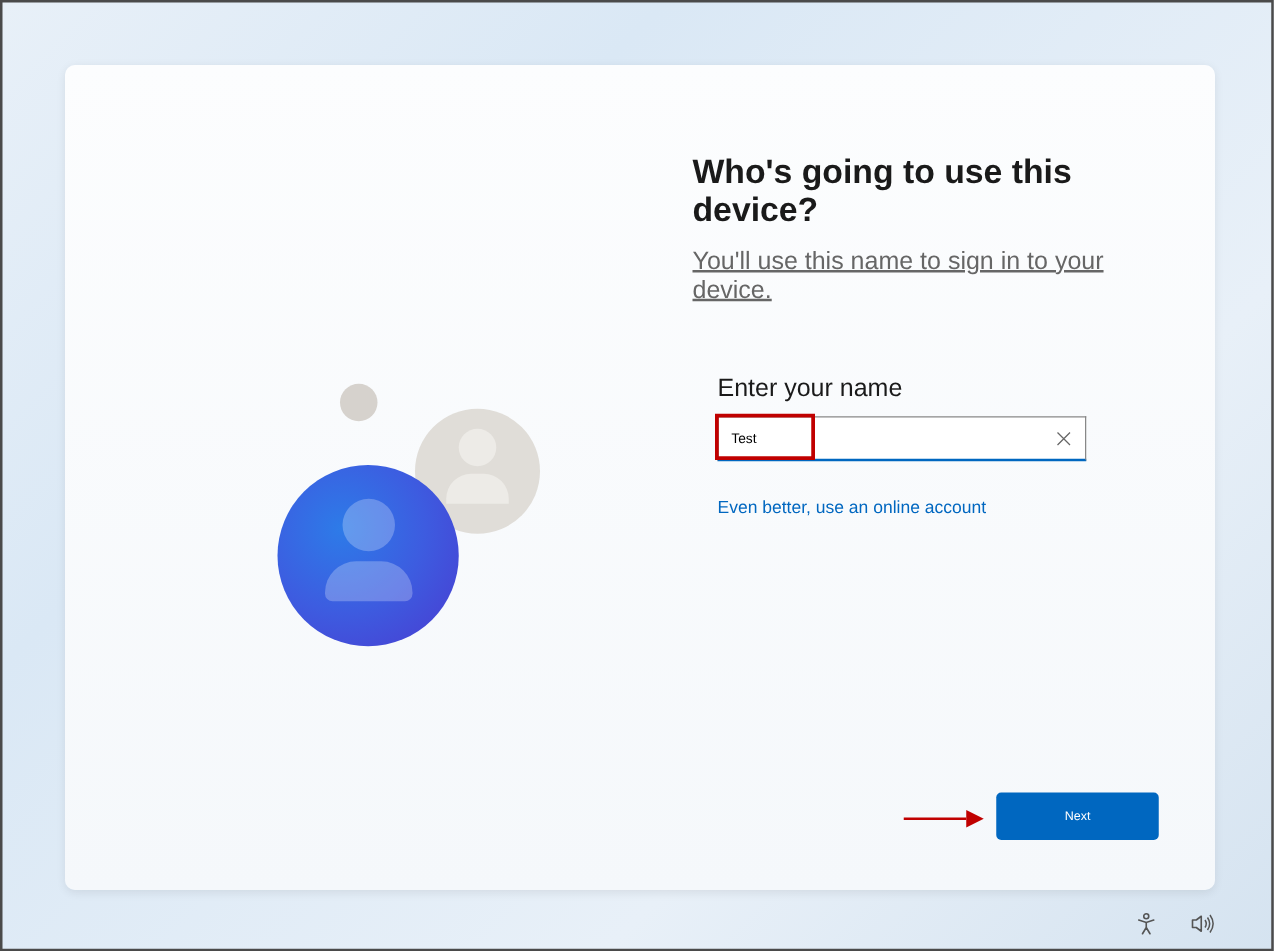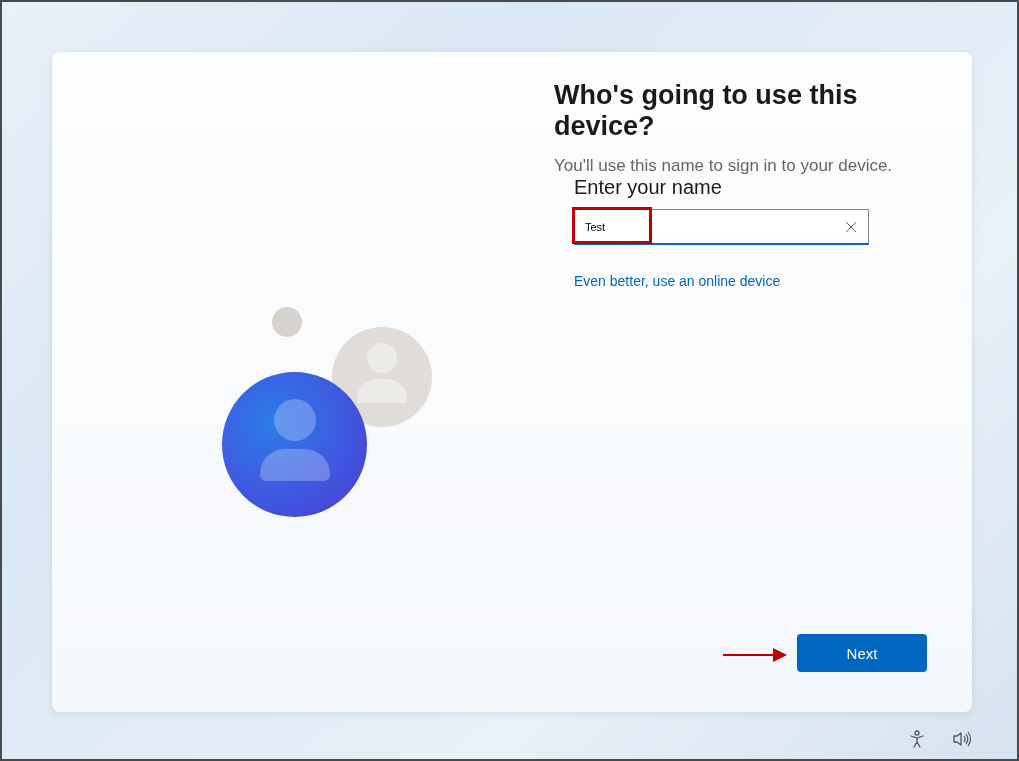--- a/index.html
+++ b/index.html
@@ -97,32 +97,34 @@
     }
     .avatar-large .body {
       width: 70px;
       height: 32px;
       background: rgba(255,255,255,0.25);
       border-radius: 25px 25px 6px 6px;
       margin-top: 8px;
     }
     .right-panel {
       flex: 1;
-      padding: 28px 65px 30px 12px;
+      padding: 70px 65px 30px 12px;
       position: relative;
     }
     .heading {
       font-size: 27px;
       font-weight: 600;
       color: #1a1a1a;
       margin-bottom: 14px;
     }
     .subtitle {
-      font-size: 17px;
+      font-size: 20px;
       color: #666;
+      margin-bottom: 56px;
+      text-decoration: underline;
     }
     .form-group {
       margin-left: 20px;
     }
     .label {
       font-size: 20px;
       color: #1a1a1a;
       margin-bottom: 10px;
       display: block;
     }
@@ -173,21 +175,21 @@
     }
     .next-btn {
       position: absolute;
       right: 45px;
       bottom: 40px;
       width: 130px;
       height: 38px;
       background: #0067c0;
       color: white;
       border: none;
-      font-size: 15px;
+      font-size: 10px;
       border-radius: 4px;
       cursor: pointer;
       font-family: inherit;
     }
     .arrow-annotation {
       position: absolute;
       right: 185px;
       bottom: 50px;
       display: flex;
       align-items: center;
@@ -248,21 +250,21 @@
       <label class="label">Enter your name</label>
       <div class="input-wrapper">
         <div class="highlight-box"></div>
         <input type="text" class="name-input" value="Test" style="">
         <div class="clear-btn">
           <svg width="12" height="12" viewBox="0 0 12 12">
             <path d="M1 1 L11 11 M11 1 L1 11" stroke="#666" stroke-width="1" fill="none"></path>
           </svg>
         </div>
       </div>
-      <span class="online-link">Even better, use an online device</span>
+      <span class="online-link">Even better, use an online account</span>
     </div>
 
     <div class="arrow-annotation">
       <div class="arrow-line"></div>
       <div class="arrow-head"></div>
     </div>
 
     <button class="next-btn">Next</button>
   </div>
 </div>

